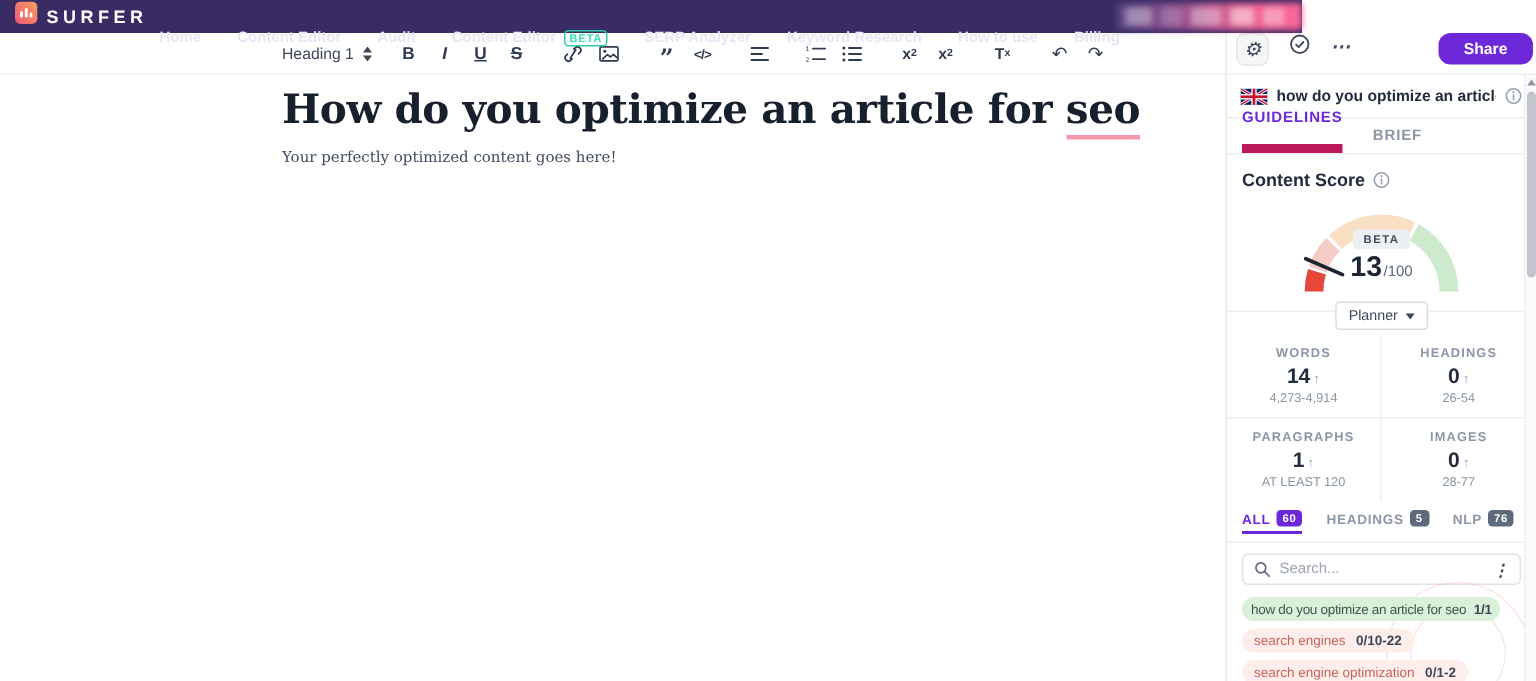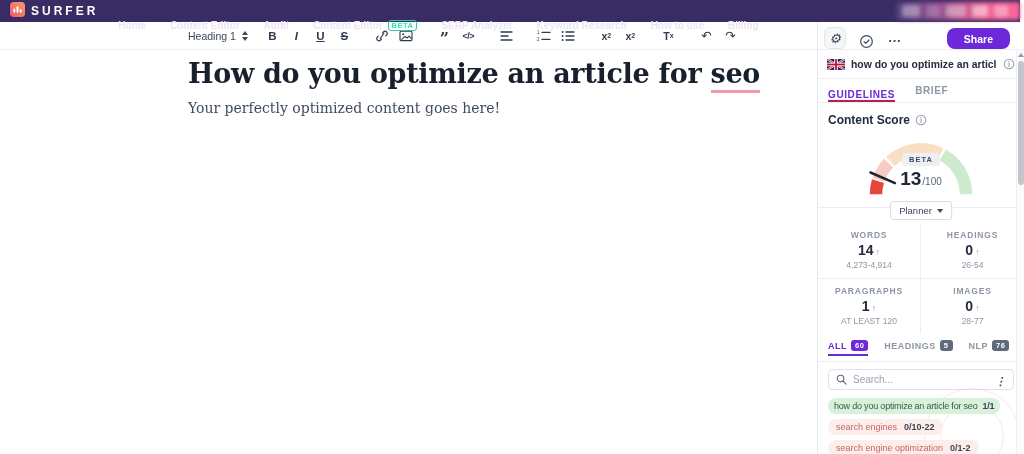--- a/index.html
+++ b/index.html
@@ -1,21 +1,21 @@
 <!DOCTYPE html>
 <html><head>
 <meta charset="utf-8">
 <style>
   * { box-sizing: border-box; margin: 0; padding: 0; }
   html,body { width:1024px; height:454px; }
   body { font-family:"Liberation Sans", sans-serif; background:#fff; position:relative; overflow:hidden; }
 
   
-  .nav { position:absolute; top:0; left:0; width:1020px; height:22px; background:#392b63;
-         display:flex; align-items:center; padding:0 10px; gap:20px; z-index:5;text-align:right; }
+  .nav { position:absolute; top:0; left:0; width:868px; height:22px; background:#392b63;
+         display:flex; align-items:center; padding:0 10px; gap:8px; z-index:5;text-align:right; }
   .brand { display:flex; align-items:center; gap:6px; cursor:pointer; }
   .brand-name { color:#fff; font-size:12px; font-weight:700; letter-spacing:3px; }
   .nav-items { display:flex; align-items:center; gap:24px;margin-top:29px; }
   .nav-item { color:#eae5f5; font-size:10px; font-weight:700; white-space:nowrap; cursor:pointer;
               display:flex; align-items:center; }
   .nav-beta { margin-left:5px; color:#38e2b9; border:1px solid #2fc9a5; border-radius:3px;
               font-size:7.5px; font-weight:700; padding:0 3px; letter-spacing:.5px; }
   .nav-blur { position:absolute; right:0; top:2px; width:124px; height:18px; border-radius:2px;
               background:linear-gradient(90deg,#53407e 0%,#95508f 35%,#ee5f8d 70%,#f9679a 100%);
               filter:blur(2px); display:flex; align-items:center; gap:6px; padding:0 6px; overflow:hidden; }
@@ -46,47 +46,47 @@
   .tb-script { font-size:10.5px; font-weight:700; }
   .tb-script sub, .tb-script sup { font-size:7px; }
   .tb-arrow { font-size:12.5px; color:#2f3b4f; }
   .tb-gap { width:5px; }
   .tb-svg { display:block; }
 
   .editor-content { padding:7px 0 0 188px; cursor:text; }
   .doc-title { font-family:"DejaVu Serif",serif; font-size:27px; font-weight:700; color:#18202e;
                letter-spacing:-.3px; line-height:1.25; }
   .doc-title .marked { border-bottom:3px solid #f29aa8; padding-bottom:1px; }
-  .doc-body { margin-top:9px; font-family:"DejaVu Serif",serif; font-size:14px; color:#404c5e; }
+  .doc-body { margin-top:9px; font-family:"DejaVu Serif",serif; font-size:10px; color:#404c5e; }
 
   
   .sidebar { position:absolute; left:817px; top:22px; width:207px; height:432px; background:#fff;
              border-left:1px solid #e8eaee; overflow:hidden; }
-  .actions-row { height:28px; border-bottom:1px solid #eceef1; display:flex; align-items:flex-end;
-                 padding:0 14px 0 6px; }
+  .actions-row { height:28px; border-bottom:1px solid #eceef1; display:flex; align-items:flex-start;
+                 padding:0 2px 0 6px; }
   .gear-btn { width:22px; height:22px; border:1px solid #e2e6eb; background:#f5f6f8; border-radius:6px;
               display:flex; align-items:center; justify-content:center; cursor:pointer; }
   .glyph-gear::before { content:"\2699"; font-size:13px; color:#3f4a5c; line-height:1; }
   .check-btn { margin-left:13px; cursor:pointer; display:flex; }
   .dots-btn { margin-left:13px; cursor:pointer; color:#3f4a5c; }
   .glyph-dots::before { content:"\22EF"; font-size:13px; font-weight:700; }
   .share-btn { margin-left:auto; background:#6d28d9; color:#fff; font-size:10.5px; font-weight:700;
                border:none; border-radius:8px; height:21px; padding:0 17px; cursor:pointer;
                font-family:"Liberation Sans",sans-serif; }
 
   .doc-row { display:flex; align-items:center; gap:6px; padding:8px 9px; border-bottom:1px solid #eceef1; }
   .flag { flex:0 0 auto; display:block; }
   .doc-row-title { font-size:10.4px; font-weight:700; color:#222c3c; white-space:nowrap; overflow:hidden; }
   .info-ic { margin-left:auto; flex:0 0 auto; cursor:pointer; display:flex; }
 
   .side-tabs { display:flex; gap:20px; padding:0 10px; border-bottom:1px solid #eceef1; height:24px;
                align-items:flex-end; }
   .side-tab { font-size:10px; font-weight:700; letter-spacing:.6px; color:#8c96a5; padding-bottom:6px;
               cursor:pointer; }
-  .side-tab.active { color:#6d28d9; border-bottom:2px solid #be185d; padding-bottom:0; }
+  .side-tab.active { color:#6d28d9; border-bottom:6px solid #be185d; padding-bottom:12px; }
 
   .score-head { display:flex; align-items:center; gap:5px; padding:10px 10px 0; font-size:12px;
                 font-weight:700; color:#222c3c; }
 
   .gauge-wrap { position:relative; height:68px; margin-top:4px; display:flex; justify-content:center; }
   .beta-badge { position:absolute; left:50%; transform:translateX(-50%); top:22px; background:#edeff2;
                 border-radius:3px; font-size:7.5px; font-weight:700; letter-spacing:1px; color:#3f4a5c;
                 padding:2px 7px; }
   .score-line { position:absolute; left:50%; transform:translateX(-50%); top:37px; display:flex;
                 align-items:baseline; }

